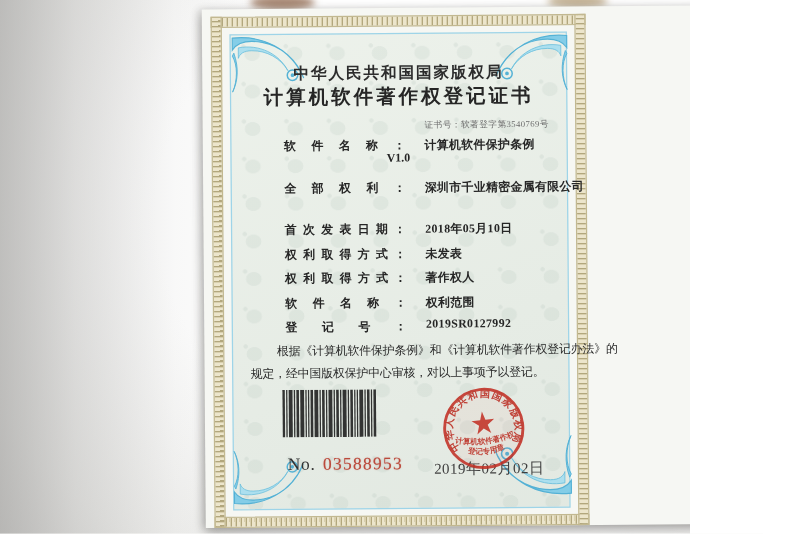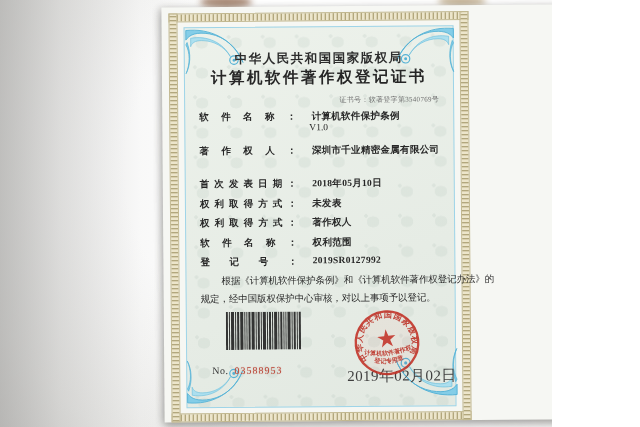--- a/index.html
+++ b/index.html
@@ -33,30 +33,30 @@
 
   .corner{position:absolute;opacity:.92;}
   .tl{left:16px;top:16px;} .tr{right:14px;top:16px;transform:scaleX(-1);}
   .bl{left:15px;bottom:14px;transform:scaleY(-1);} .br{right:13px;bottom:12px;transform:scale(-1,-1);}
 
   .t1{position:absolute;left:7px;top:44px;width:300px;text-align:center;font-size:12.5px;font-weight:bold;letter-spacing:1.5px;color:#2d2d2d;}
   .t2{position:absolute;left:7px;top:61px;width:300px;text-align:center;font-size:15.5px;font-weight:bold;letter-spacing:2.5px;color:#262626;}
   .certno{position:absolute;left:7px;top:89px;width:270px;text-align:right;font-size:7px;color:#6d6d6d;letter-spacing:.3px;}
 
   .row{position:absolute;left:37px;white-space:nowrap;font-size:9.5px;color:#262626;}
-  .lbl{display:inline-block;width:97px;text-align:justify;text-align-last:justify;font-weight:600;vertical-align:top;}
+  .lbl{display:inline-block;width:97px;text-align:justify;text-align-last:justify;font-weight:600;vertical-align:top;margin-left:28px;}
   .val{display:inline-block;margin-left:13px;font-weight:600;letter-spacing:.3px;}
-  .subval{position:absolute;left:147px;font-size:9.5px;font-weight:400;color:#262626;}
+  .subval{position:absolute;left:147px;font-size:9.5px;font-weight:700;color:#262626;}
 
   .stmt{position:absolute;font-size:9.5px;color:#2a2a2a;white-space:nowrap;letter-spacing:-0.1px;}
 
   .barcode{position:absolute;left:62px;top:305px;opacity:.88;}
   .seal{position:absolute;left:189px;top:303px;width:68px;height:68px;opacity:.88;transform:rotate(-6deg);}
-  .issue-date{position:absolute;left:183px;top:361px;font-size:15px;color:#3f3f3f;letter-spacing:.4px;}
-  .serial{position:absolute;left:48px;top:358px;font-size:10px;color:#333;letter-spacing:.5px;}
+  .issue-date{position:absolute;left:183px;top:361px;font-size:12px;color:#3f3f3f;letter-spacing:.4px;}
+  .serial{position:absolute;left:66px;top:358px;font-size:14px;color:#333;letter-spacing:.5px;}
   .serial .num{color:#bb4a3c;text-shadow:0 0 1px rgba(187,74,60,.55);letter-spacing:1px;margin-left:6px;}
 </style>
 </head>
 <body>
 
 <div class="stage">
 
   <div class="blob" style="left:200px;top:-4px;width:52px;height:12px;background:#a98a76;"></div>
   <div class="blob" style="left:438px;top:-4px;width:48px;height:10px;background:#c4b294;"></div>
 
@@ -104,21 +104,21 @@
     <div class="t2">计算机软件著作权登记证书</div>
     <div class="certno"><span>证书号：</span><span>软著登字第3540769号</span></div>
 
     <div class="row" style="top:104px">
       <span class="lbl">软件名称：</span>
       <span class="val">计算机软件保护条例</span>
     </div>
     <div class="subval" style="top:116px">V1.0</div>
 
     <div class="row" style="top:138px">
-      <span class="lbl">著作权人：</span>
+      <span class="lbl">全部权利：</span>
       <span class="val">深圳市千业精密金属有限公司</span>
     </div>
     <div class="row" style="top:171px">
       <span class="lbl">首次发表日期：</span>
       <span class="val">2018年05月10日</span>
     </div>
     <div class="row" style="top:191px">
       <span class="lbl">权利取得方式：</span>
       <span class="val">未发表</span>
     </div>

